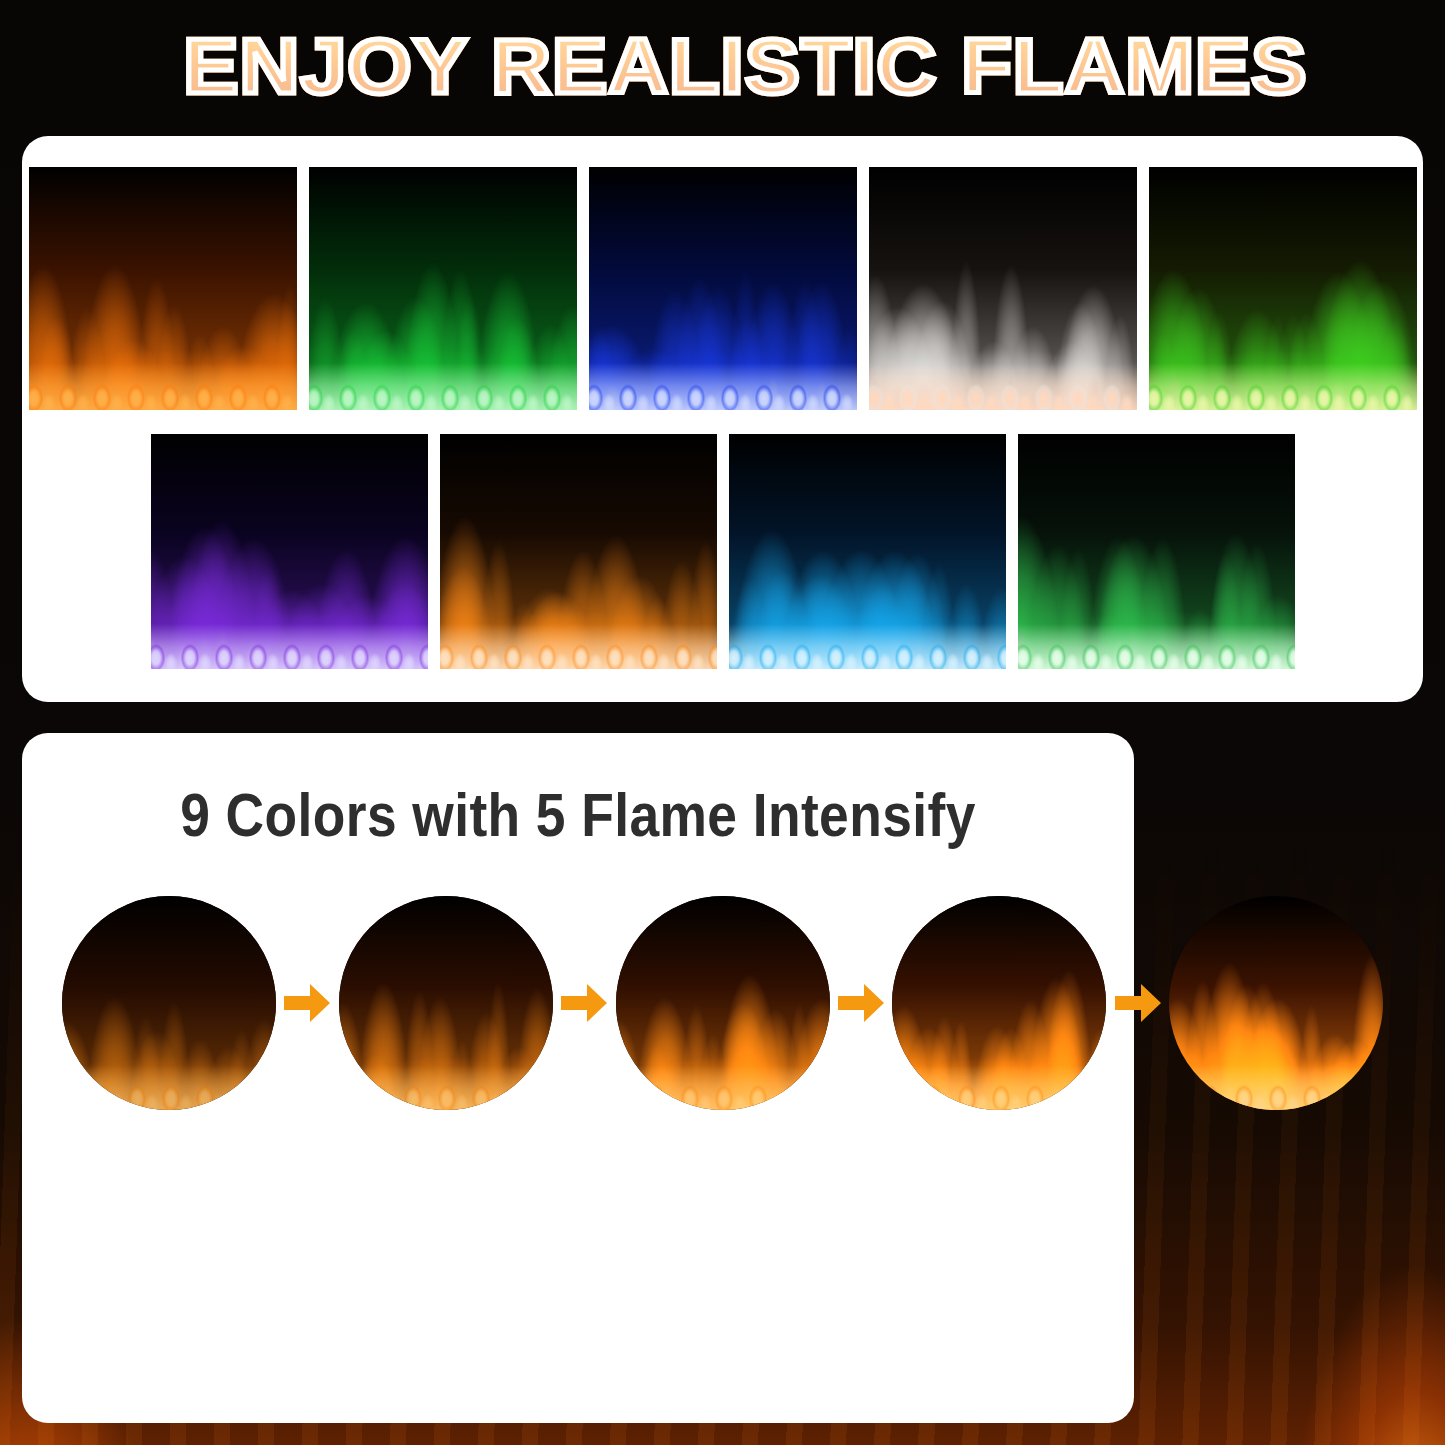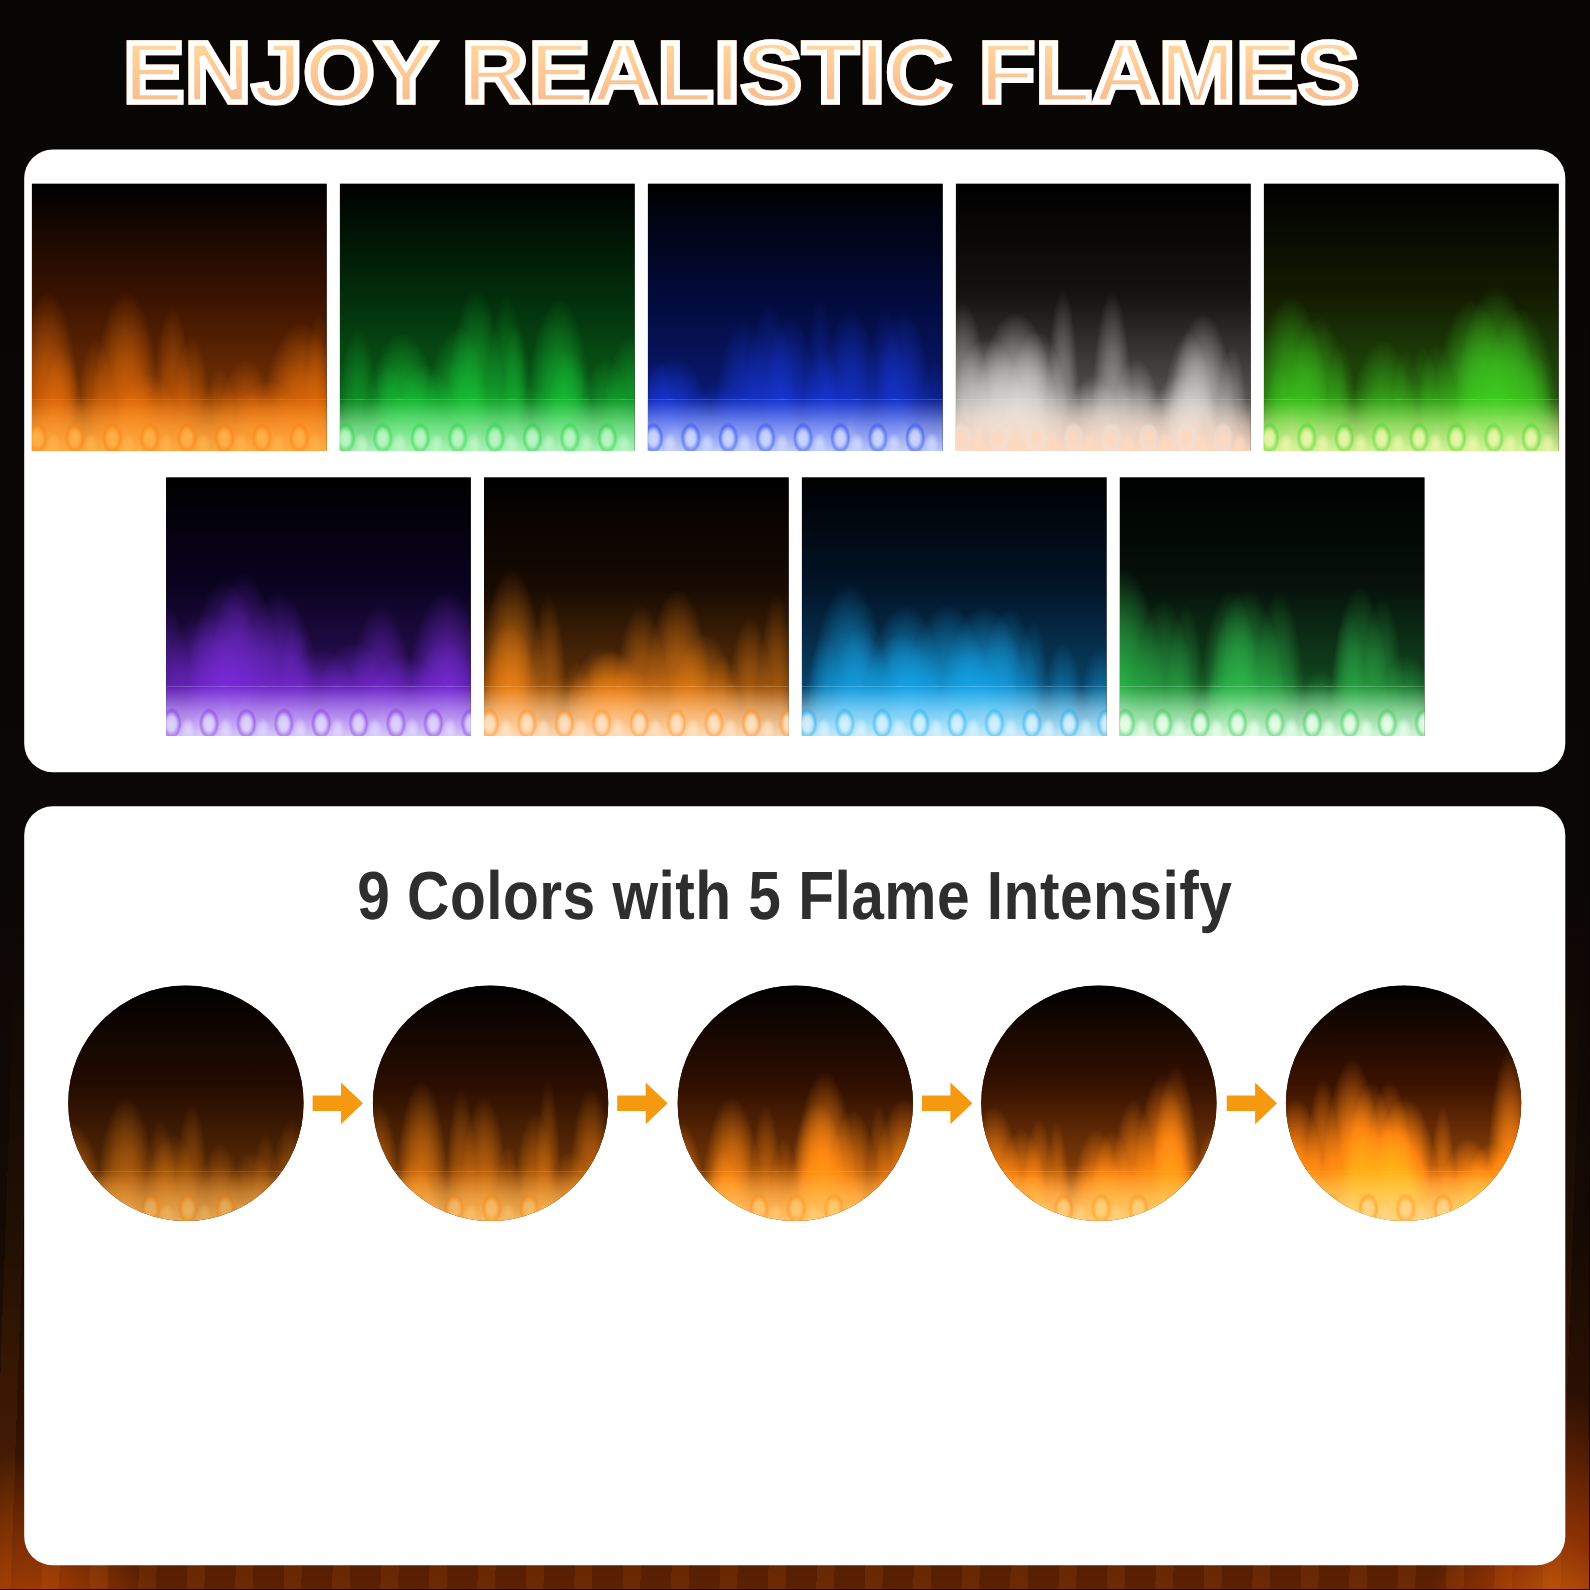--- a/index.html
+++ b/index.html
@@ -43,22 +43,21 @@
   }
 
   
   .header {
     position: absolute;
     top: 0; left: 0;
     width: 1276px;
     height: 132px;
     display: flex;
     align-items: center;
-    justify-content: center;
-    margin-left: 36px;
+    justify-content: flex-end;
   }
   .header-title {
     font-family: "Liberation Sans", sans-serif;
     font-size: 78px;
     font-weight: 700;
     letter-spacing: 1px;
     transform: scaleX(1.06);
     line-height: 1;
     white-space: nowrap;
     background: linear-gradient(180deg, #ffb32e 0%, #ff9416 34%, #f4740d 72%, #ef6a09 100%);
@@ -112,21 +111,21 @@
   
   .ember-bed {
     position: absolute;
     left: -2%; right: -2%; bottom: -2px;
     height: 20%;
     background-repeat: repeat-x;
     background-size: 34px 100%;
   }
 
   
-  #panel-intensity { left: 22px; top: 733px; width: 1401px; height: 690px; }
+  #panel-intensity { left: 22px; top: 733px; width: 1112px; height: 690px; }
 
   .section-title {
     position: absolute;
     left: 0; top: 46px;
     width: 100%;
     text-align: center;
     font-family: "Liberation Sans", sans-serif;
     font-size: 62px;
     font-weight: 700;
     color: #2e2e2e;

